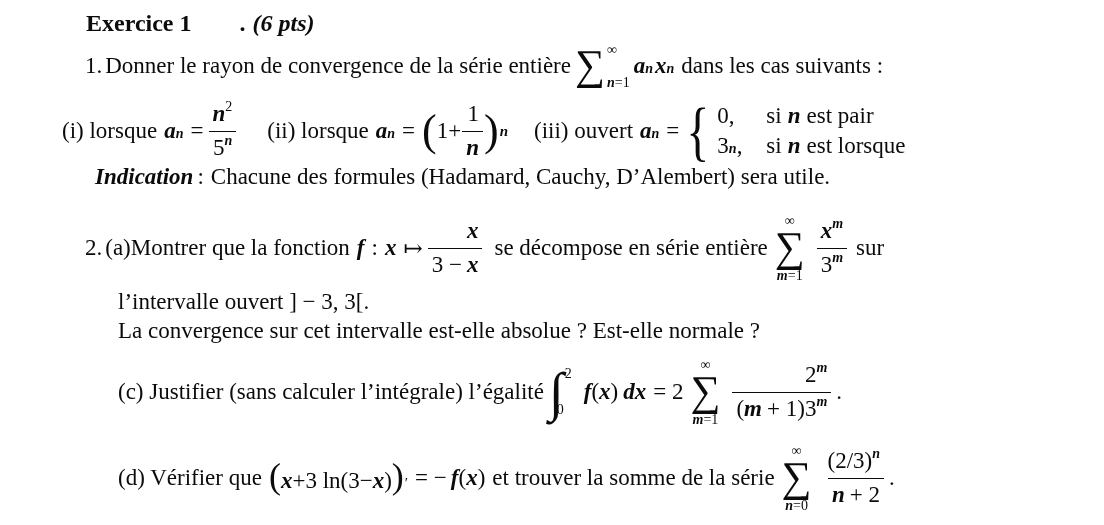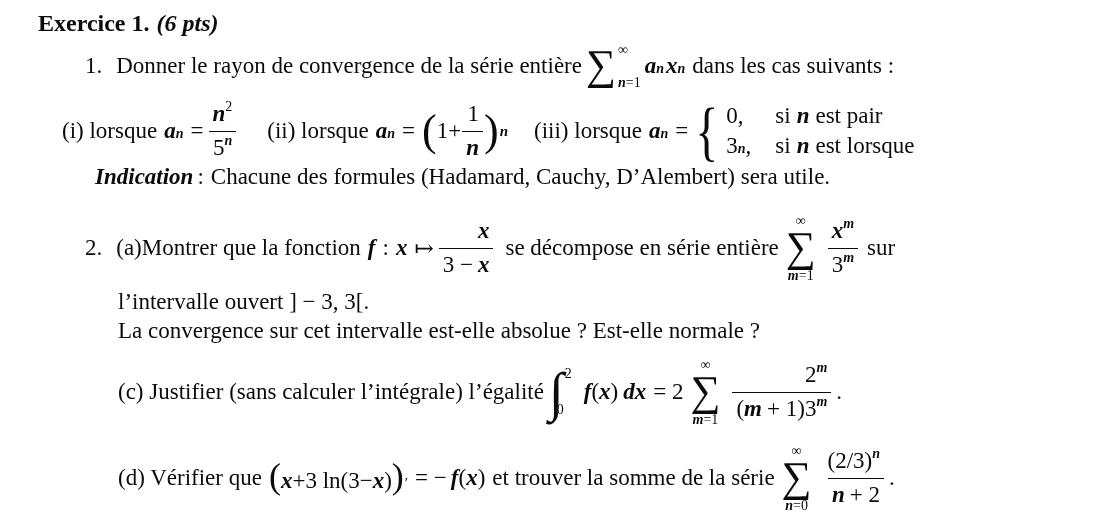--- a/index.html
+++ b/index.html
@@ -2,27 +2,27 @@
 <html><head>
 <meta charset="utf-8">
 <style>
   html,body{margin:0;padding:0;background:#ffffff;}
   .page{
     position:relative;width:1104px;height:525px;background:#ffffff;overflow:hidden;
     color:#0b0b0b;font-family:"Liberation Serif","DejaVu Serif","DejaVu Sans",serif;
     font-size:23px;
   }
   .line{position:absolute;display:flex;align-items:center;white-space:nowrap;}
-  .hdr{font-size:24px;}
+  .hdr{font-size:24px;margin-left:48px;}
   .b{font-weight:bold;}
   .it{font-style:italic;font-weight:bold;}
   .tok{display:inline-flex;align-items:baseline;}
   .sp{margin-left:7px;}
   .sps{margin-left:4px;}
-  .gap{margin-left:14px;}
+  .gap{margin-left:3px;}
   .cgap{margin-left:26px;}
   .supsc{font-size:14px;vertical-align:10px;line-height:0;}
   .subsc{font-size:14px;vertical-align:-5px;line-height:0;}
   .exp-high{font-size:15px;vertical-align:17px;line-height:0;margin-left:1px;}
   .frac{display:inline-flex;flex-direction:column;align-items:flex-end;margin:0 5px;}
   .frac .num{padding:0 4px 2px;line-height:1.25;}
   .frac .den{border-top:1.4px solid #0b0b0b;padding:2px 4px 0;line-height:1.25;}
   .sigma{font-size:42px;line-height:0.95;}
   .sum-inline{display:inline-flex;align-items:center;margin:0 4px;}
   .sum-inline .limits{display:inline-flex;flex-direction:column;justify-content:space-between;align-items:flex-start;height:48px;font-size:14px;margin-left:2px;}
@@ -95,21 +95,21 @@
     <span class="sp">=</span>
     <span class="bigp sp">(</span>
       <span>1+</span>
       <span class="frac" style="margin:0 1px;">
         <span class="num">1</span>
         <span class="den it">n</span>
       </span>
       <span class="bigp">)</span>
       <span class="exp-high it">n</span>
 
-    <span class="cgap">(iii) lorsque</span>
+    <span class="cgap">(iii) ouvert</span>
     <span class="tok sp">
         <span class="it">a</span>
         <span class="subsc it">n</span>
       </span>
     <span class="sp">=</span>
     <span class="brace sp">{</span>
     <span class="cases-col">
       <span class="case-row">
           <span class="case-val">
             <span>0,</span>

